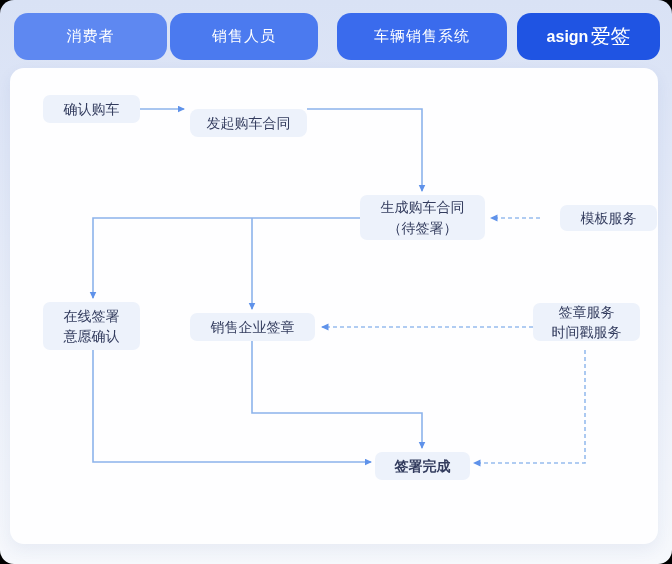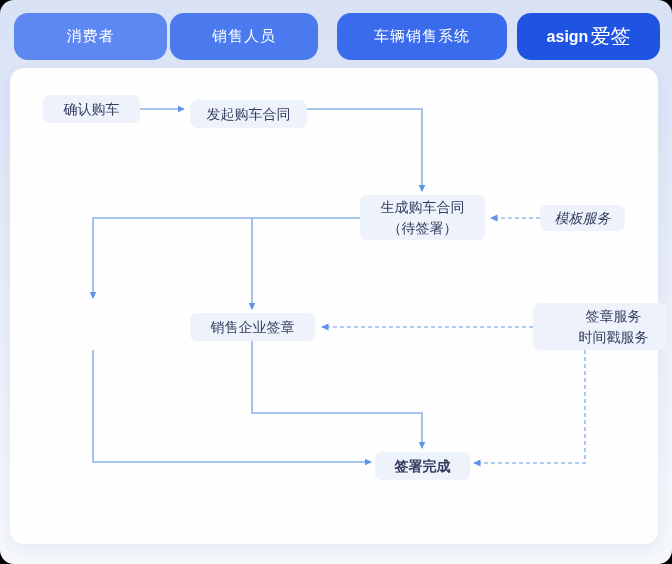--- a/index.html
+++ b/index.html
@@ -31,26 +31,26 @@
   .edges-svg{position:absolute;left:0;top:0;width:672px;height:564px;pointer-events:none;}
   .edge{fill:none;stroke:#8CB3EB;stroke-width:1.6;}
   .edge.dashed{stroke:#97BCEE;stroke-dasharray:4 3;}
   
   .node{
     position:absolute;background:#EDF2FB;border-radius:7px;
     display:flex;flex-direction:column;align-items:center;justify-content:center;
     color:#333C5E;font-size:14px;font-weight:500;text-align:center;line-height:1.45;
   }
   .n-confirm {left:43px; top:95px; width:97px; height:28px;}
-  .n-initiate{left:190px;top:100px; width:117px;height:28px;border-radius:8px;}
+  .n-initiate{left:190px;top:109px; width:117px;height:28px;border-radius:8px;}
   .n-generate{left:360px;top:195px;width:125px;height:45px;}
-  .n-template{left:540px;top:205px;width:85px; height:26px;font-style:italic;}
+  .n-template{left:560px;top:205px;width:97px; height:26px;}
   .n-intent  {left:43px; top:302px;width:97px; height:48px;}
   .n-seal    {left:190px;top:313px;width:125px;height:28px;}
-  .n-service {left:533px;top:303px;width:107px;height:47px;padding-left:27px;}
+  .n-service {left:533px;top:303px;width:107px;height:38px;}
   .n-complete{left:375px;top:452px;width:95px; height:28px;font-weight:bold;}
 </style>
 </head>
 <body>
 
 <div class="screen">
 
   <div class="lane lane-1" style="background: rgb(94, 136, 241);">
     <span>消费者</span>
   </div>
@@ -94,20 +94,24 @@
 
   <div class="node n-generate">
     <span>生成购车合同</span>
     <span>（待签署）</span>
   </div>
 
   <div class="node n-template">
     <span>模板服务</span>
   </div>
 
+  <div class="node n-intent">
+    <span>在线签署</span>
+    <span>意愿确认</span>
+  </div>
 
   <div class="node n-seal">
     <span>销售企业签章</span>
   </div>
 
   <div class="node n-service">
     <span>签章服务</span>
     <span>时间戳服务</span>
   </div>
 

